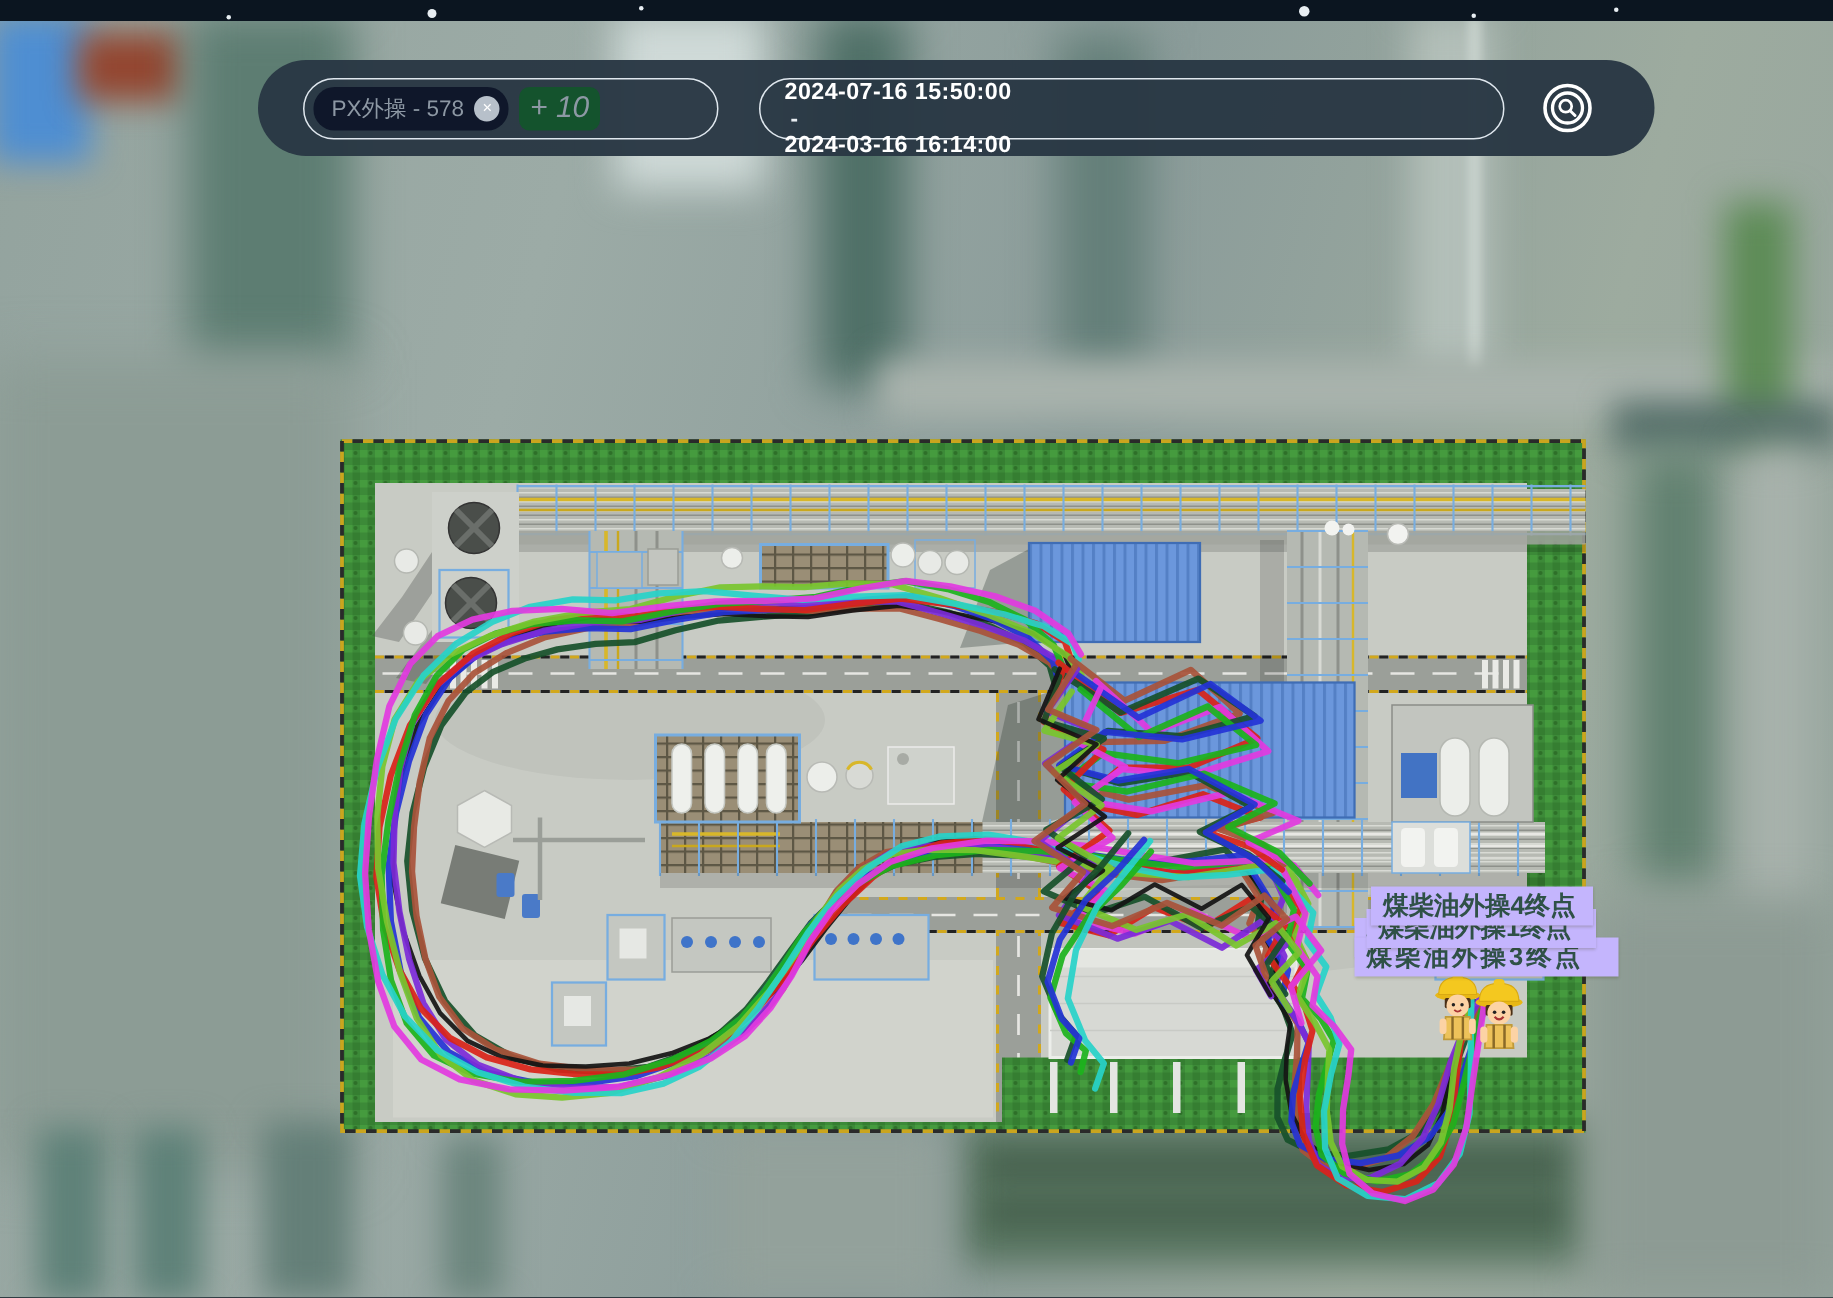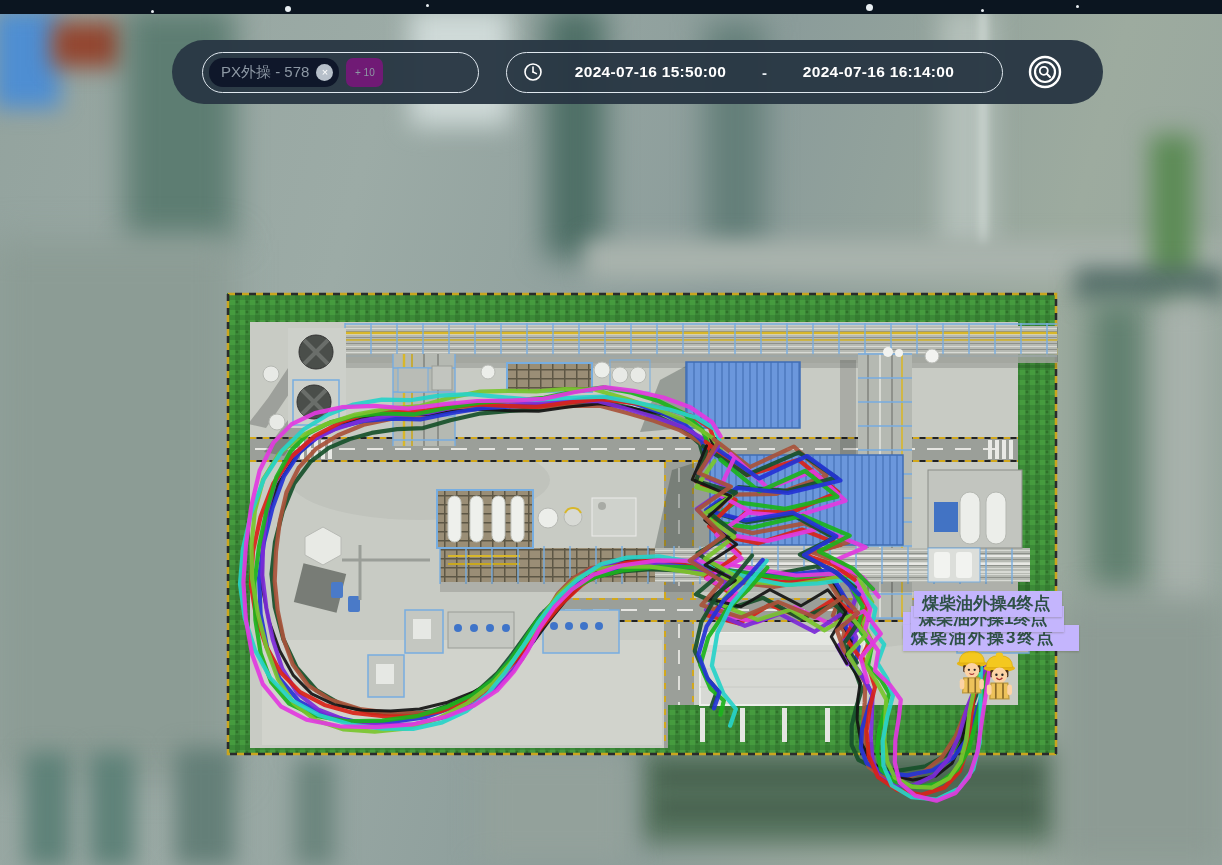--- a/index.html
+++ b/index.html
@@ -18,24 +18,24 @@
 
   
   #toolbar { position:absolute; left:172px; top:40px; width:931px; height:64px;
     background:rgba(41,56,68,0.97); border-radius:32px; display:flex; align-items:center; z-index:50; }
   #searchwrap { margin-left:30px; width:277px; height:41px; border:1.5px solid #dfe7ee;
     border-radius:21px; display:flex; align-items:center; padding:0 6px; gap:7px; }
   .tag { background:#0f172a; border-radius:14px; height:29px; display:flex; align-items:center;
     padding:0 6px 0 12px; gap:7px; color:#8d98a4; font-size:15px; white-space:nowrap; cursor:default; }
   .tag .close { width:17px; height:17px; border-radius:50%; background:#b7c0ca; color:#fff;
     font-size:11px; line-height:17px; text-align:center; cursor:pointer; }
-  .plustag { background:#701a75; border-radius:7px; height:29px; min-width:37px; display:flex;
-    align-items:center; justify-content:center; color:#8d98a4; font-size:10px; padding:0 7px; cursor:pointer; }
+  .plustag { background:#14532d; border-radius:7px; height:29px; min-width:37px; display:flex;
+    align-items:center; justify-content:center; color:#8d98a4; font-size:20px; padding:0 7px; cursor:pointer;font-style:italic; }
   #timewrap { margin-left:27px; width:497px; height:41px; border:1.5px solid #dfe7ee;
-    border-radius:21px; display:flex; align-items:center; padding:0 16px; color:#fff; }
+    border-radius:21px; display:flex; align-items:flex-start; padding:0 16px; color:#fff;flex-direction:column; }
   .datetxt { font-size:15.5px; font-weight:600; letter-spacing:.3px; flex:1; text-align:center; cursor:pointer; }
   .datesep { font-size:15px; font-weight:600; padding:0 4px; color:#e8edf2; }
   #locatebtn { margin-left:25px; width:34px; height:34px; cursor:pointer; }
 
   
   #plant, #traj { position:absolute; left:0; top:0; z-index:10; }
   #traj { z-index:20; }
   #avatars { position:absolute; left:0; top:0; z-index:25; }
 
   
@@ -455,21 +455,21 @@
       <div class="plustag">+ 10</div>
     </div>
     <div id="timewrap">
       <svg width="20" height="20" viewBox="0 0 20 20">
         <circle cx="10" cy="10" r="8" fill="none" stroke="#fff" stroke-width="1.6"></circle>
         <line x1="10" y1="10" x2="10" y2="5" stroke="#fff" stroke-width="1.6" stroke-linecap="round"></line>
         <line x1="10" y1="10" x2="13.4" y2="11.6" stroke="#fff" stroke-width="1.6" stroke-linecap="round"></line>
       </svg>
       <span class="datetxt">2024-07-16 15:50:00</span>
       <span class="datesep">-</span>
-      <span class="datetxt">2024-07-16 16:14:00</span>
+      <span class="datetxt">2024-03-16 16:14:00</span>
     </div>
     <svg id="locatebtn" viewBox="0 0 34 34">
       <circle cx="17" cy="17" r="15" fill="none" stroke="#fff" stroke-width="2.4"></circle>
       <circle cx="17" cy="17" r="10" fill="none" stroke="#fff" stroke-width="2.2"></circle>
       <circle cx="15.8" cy="15.8" r="4" fill="none" stroke="#fff" stroke-width="1.8"></circle>
       <line x1="18.8" y1="18.8" x2="22" y2="22" stroke="#fff" stroke-width="2" stroke-linecap="round"></line>
     </svg>
   </div>
 
 </div>

